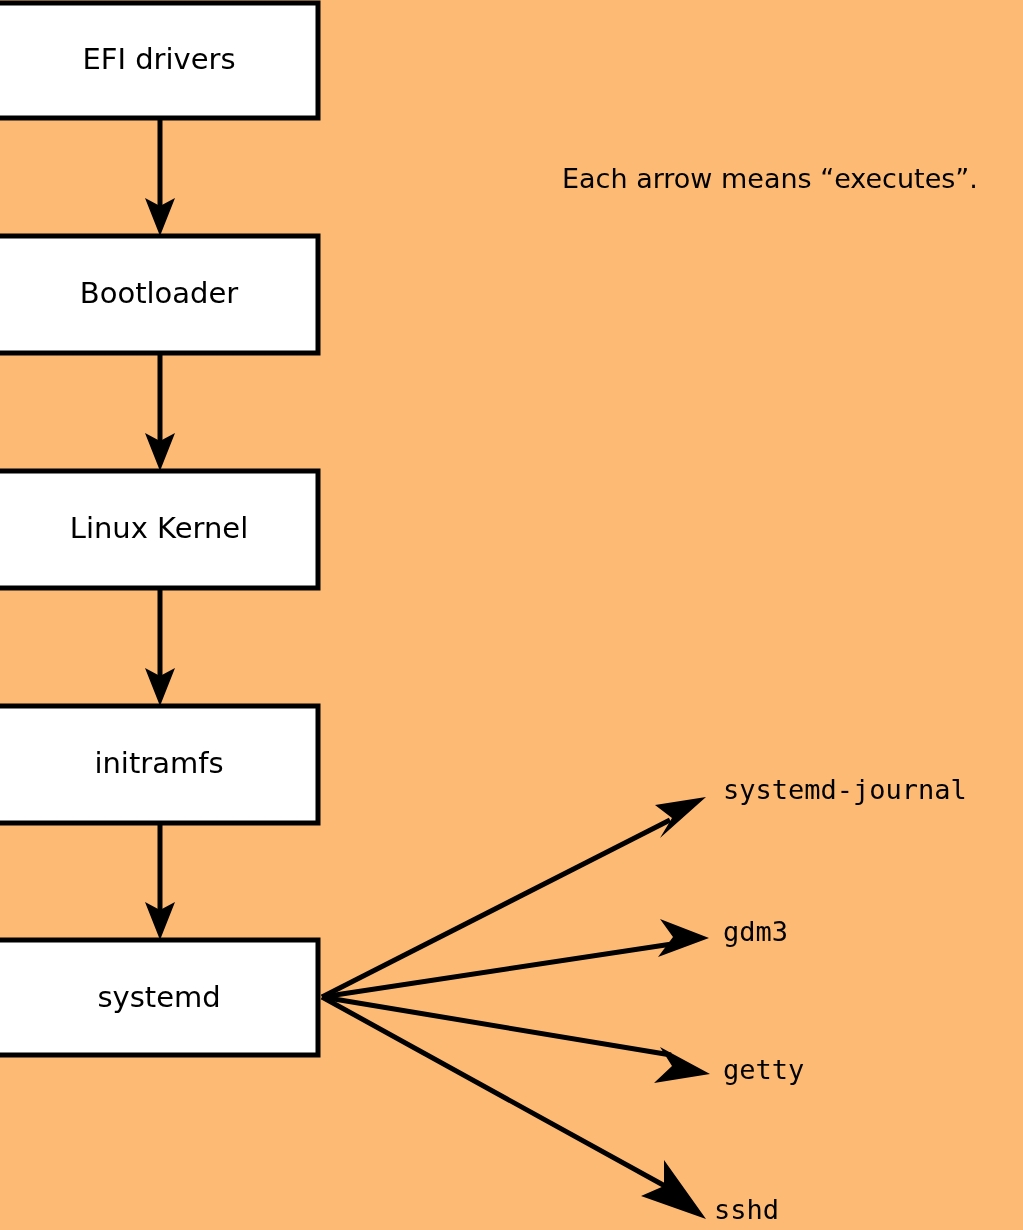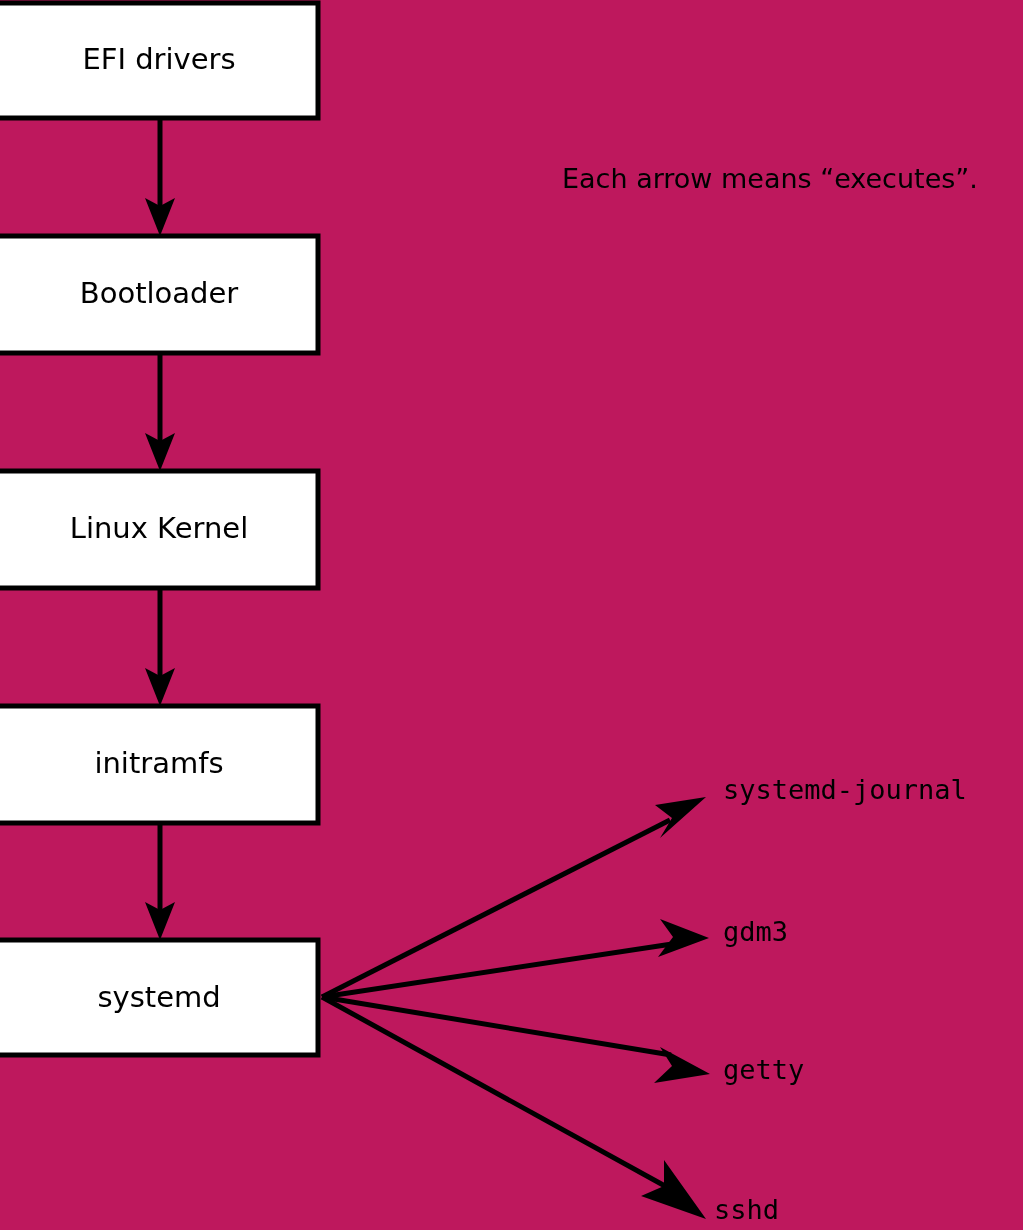--- a/index.html
+++ b/index.html
@@ -7,21 +7,21 @@
     padding: 0;
     background: #ffffff;
   }
   body {
     font-family: "DejaVu Sans", sans-serif;
   }
   #diagram-root {
     position: relative;
     width: 1023px;
     height: 1230px;
-    background: #be185d;
+    background: #fdba74;
     overflow: hidden;
   }
   #diagram-svg {
     position: absolute;
     left: 0;
     top: 0;
     width: 1023px;
     height: 1230px;
     display: block;
   }

